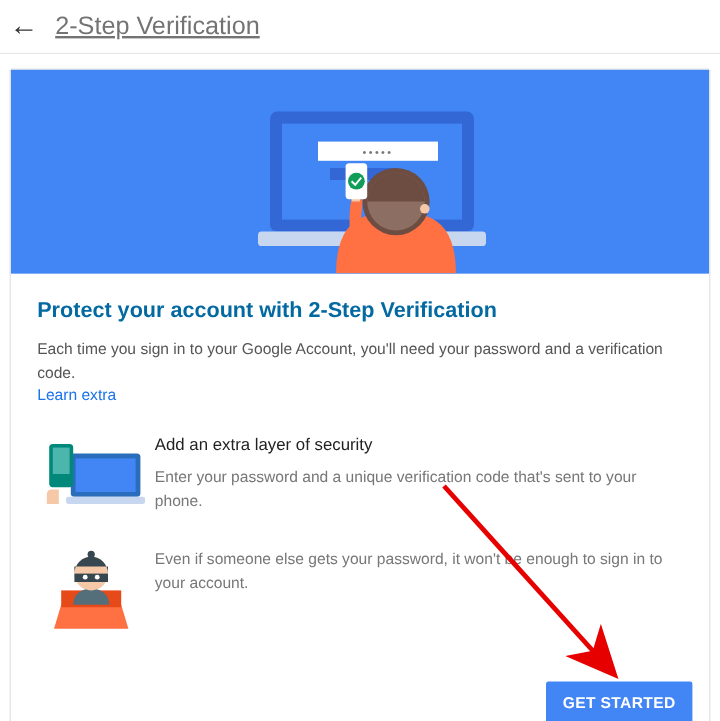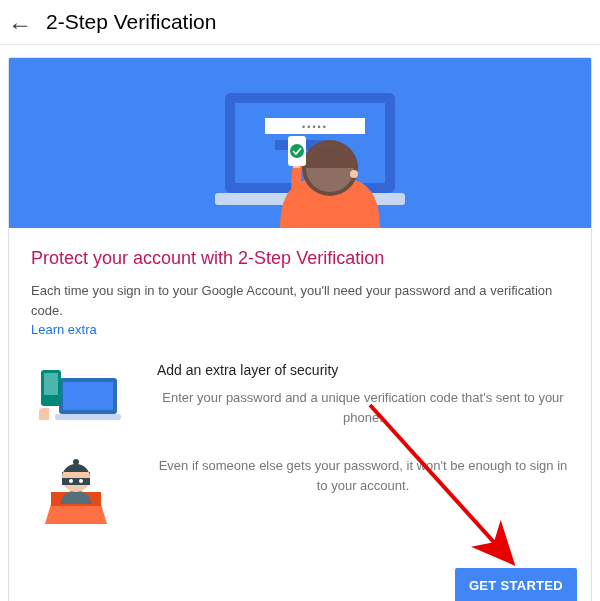--- a/index.html
+++ b/index.html
@@ -5,41 +5,41 @@
     * { margin: 0; padding: 0; box-sizing: border-box; }
     body { font-family: Arial, Helvetica, sans-serif; background: #fff; width: 600px; }
     .header {
       display: flex;
       align-items: center;
       padding: 10px 8px;
       border-bottom: 1px solid #e8e8e8;
       gap: 14px;
     }
     .back-icon { font-size: 24px; color: #333; cursor: pointer; line-height: 1; }
-    .header-title { font-size: 21px; color: #000000; font-weight: 400; }
+    .header-title { font-size: 21px; color: #737373; font-weight: 400; text-decoration: underline; }
     .card {
       margin: 12px 8px 0 8px;
       border: 1px solid #e0e0e0;
       border-radius: 2px;
       background: #fff;
       overflow: hidden;
     }
     .hero { background: #4285f4; height: 170px; position: relative; overflow: hidden; }
     .hero svg { width: 100%; height: 100%; }
     .content { padding: 20px 22px 12px 22px; }
-    .section-title { font-size: 18px; color: #be185d; margin-bottom: 12px; font-weight: 400; }
+    .section-title { font-size: 18px; color: #0369a1; margin-bottom: 12px; font-weight: 700; }
     .section-desc { font-size: 13px; color: #555; line-height: 1.5; }
     .learn-more { color: #1a73e8; font-size: 13px; text-decoration: none; cursor: pointer; }
     .features { margin-top: 24px; }
-    .feature-row { display: flex; gap: 36px; margin-bottom: 24px; }
+    .feature-row { display: flex; gap: 8px; margin-bottom: 24px; }
     .feature-illus { width: 90px; height: 70px; flex-shrink: 0; }
     .feature-illus svg { width: 100%; height: 100%; }
     .feature-text { flex: 1; }
     .feature-heading { font-size: 14px; color: #222; margin-bottom: 10px; font-weight: 400; }
-    .feature-desc { font-size: 13px; color: #777; line-height: 1.5; text-align: center; }
+    .feature-desc { font-size: 13px; color: #777; line-height: 1.5; }
     .footer-row { display: flex; justify-content: flex-end; padding: 6px 14px 10px 14px; }
     .cta-btn {
       background: #4285f4;
       color: #fff;
       border: none;
       padding: 10px 14px;
       font-size: 13px;
       font-weight: 600;
       letter-spacing: 0.3px;
       cursor: pointer;

